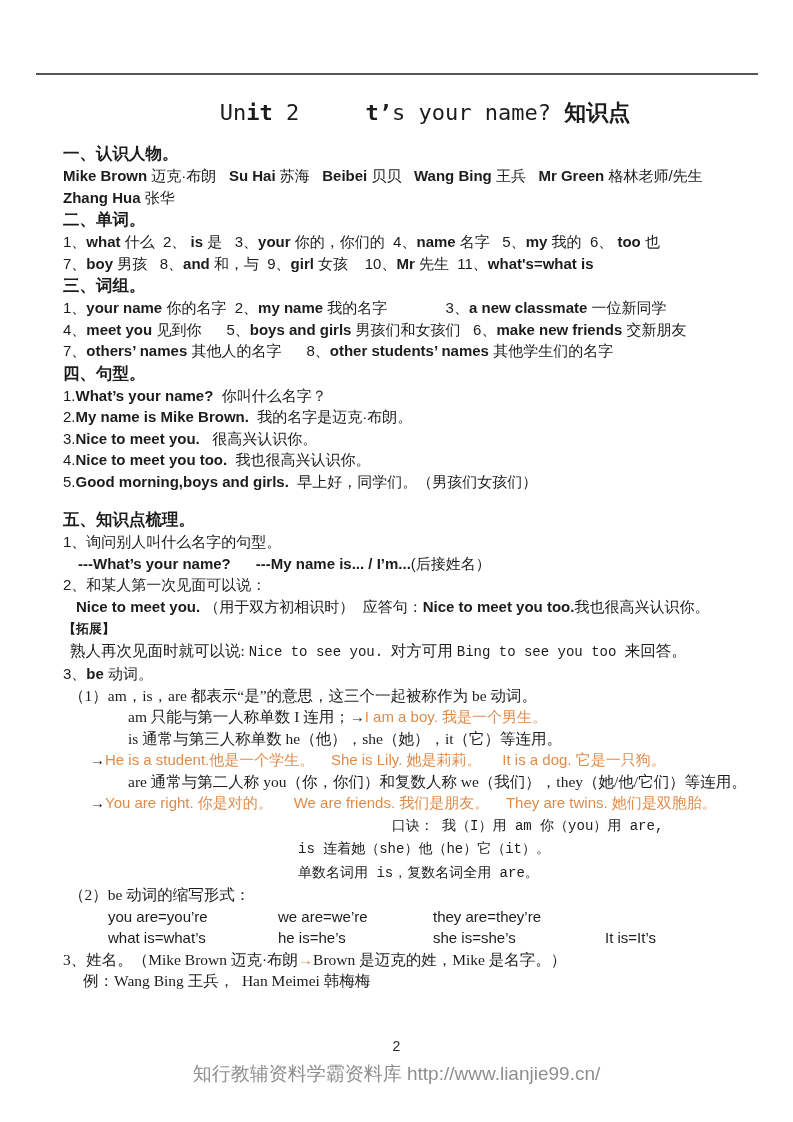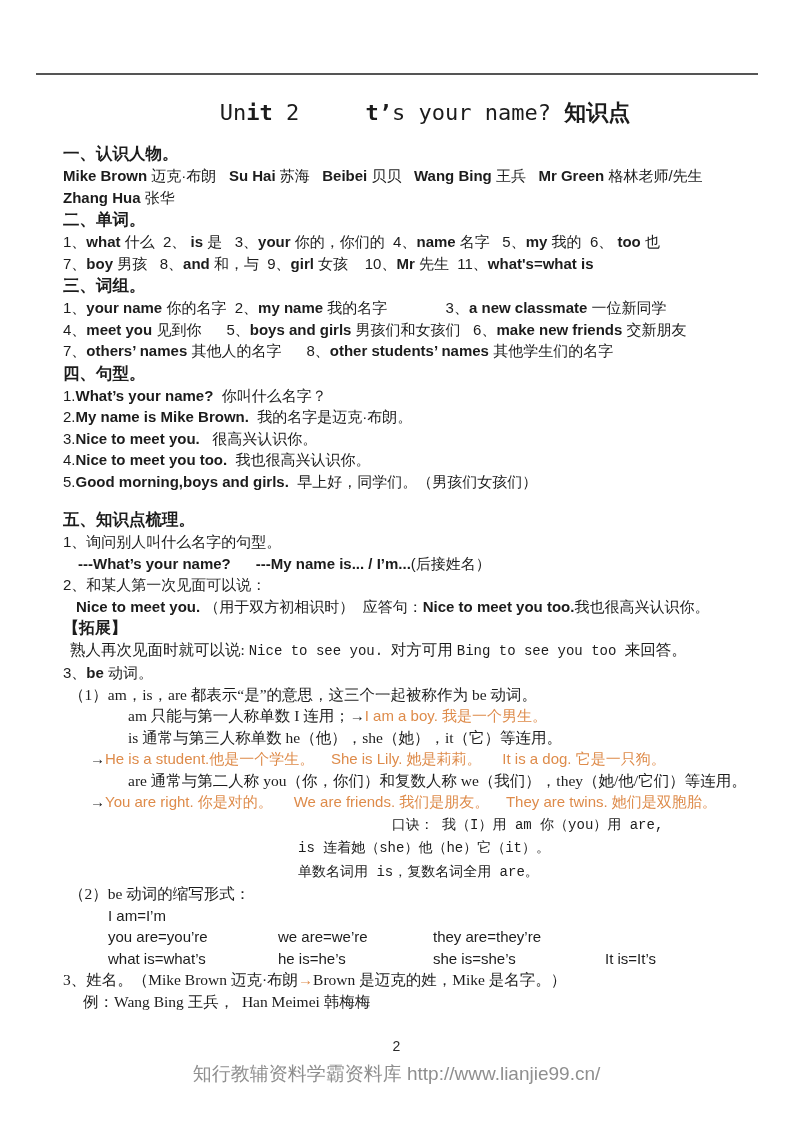--- a/index.html
+++ b/index.html
@@ -37,21 +37,21 @@
     line-height:21.5px;
     min-height:21.5px;
     white-space:pre-wrap;
   }
   .ln.hd{line-height:23px;min-height:23px;}
   
   .s-n{}
   .s-e{font-weight:bold;}
   .s-h{font-family:"Liberation Serif",serif;font-weight:bold;font-size:16.5px;}
   .s-k{font-family:"Liberation Serif",serif;font-size:15.5px;}
-  .s-kb{font-family:"Liberation Serif",serif;font-weight:bold;font-size:16px;}
+  .s-kb{font-family:"Liberation Serif",serif;font-weight:bold;font-size:13px;}
   .s-m{font-family:Liberation Mono, monospace;font-size:14px;}
   .s-o{color:var(--orange);}
   .s-t{display:inline-block;width:170px;}
   .s-t2{display:inline-block;width:155px;}
   .s-t3{display:inline-block;width:172px;}
   .pagenum{
     position:absolute;top:1038px;left:0;width:100%;
     text-align:center;font-size:14px;color:#2a2a2a;
   }
   .footer{
@@ -96,21 +96,20 @@
         <div class="ln" style="padding-left: 6px;"><span class="s-k">（1）am，is，are 都表示“是”的意思，这三个一起被称作为 be 动词。</span></div>
         <div class="ln" style="padding-left: 65px;"><span class="s-k">am 只能与第一人称单数 I 连用；</span><span class="s-n">→</span><span class="s-o">I am a boy. 我是一个男生。</span></div>
         <div class="ln" style="padding-left: 65px;"><span class="s-k">is 通常与第三人称单数 he（他），she（她），it（它）等连用。</span></div>
         <div class="ln" style="padding-left: 27px;"><span class="s-n">→</span><span class="s-o">He is a student.他是一个学生。    She is Lily. 她是莉莉。     It is a dog. 它是一只狗。</span></div>
         <div class="ln" style="padding-left: 65px;"><span class="s-k">are 通常与第二人称 you（你，你们）和复数人称 we（我们），they（她/他/它们）等连用。</span></div>
         <div class="ln" style="padding-left: 27px;"><span class="s-n">→</span><span class="s-o">You are right. 你是对的。     We are friends. 我们是朋友。    They are twins. 她们是双胞胎。</span></div>
         <div class="ln" style="padding-left: 205px; text-align: center;"><span class="s-m">口诀： 我（I）用 am 你（you）用 are,</span></div>
         <div class="ln" style="padding-left: 235px;"><span class="s-m">is 连着她（she）他（he）它（it）。</span></div>
         <div class="ln" style="padding-left: 235px;"><span class="s-m">单数名词用 is，复数名词全用 are。</span></div>
         <div class="ln" style="padding-left: 6px;"><span class="s-k">（2）be 动词的缩写形式：</span></div>
-        <div class="ln" style="padding-left: 45px;"><span class="s-n">I am=I’m</span></div>
         <div class="ln" style="padding-left: 45px;"><span class="s-t">you are=you’re</span><span class="s-t2">we are=we’re</span><span class="s-n">they are=they’re</span></div>
         <div class="ln" style="padding-left: 45px;"><span class="s-t">what is=what’s</span><span class="s-t2">he is=he’s</span><span class="s-t3">she is=she’s</span><span class="s-n">It is=It’s</span></div>
         <div class="ln"><span class="s-k">3、姓名。（Mike Brown 迈克·布朗</span><span class="s-o">→</span><span class="s-k">Brown 是迈克的姓，Mike 是名字。）</span></div>
         <div class="ln" style="padding-left: 20px;"><span class="s-k">例：Wang Bing 王兵，  Han Meimei 韩梅梅</span></div>
       </div>
   </div>
   <div class="pagenum">2</div>
   <div class="footer">知行教辅资料学霸资料库 http://www.lianjie99.cn/</div>
 </div>
 

